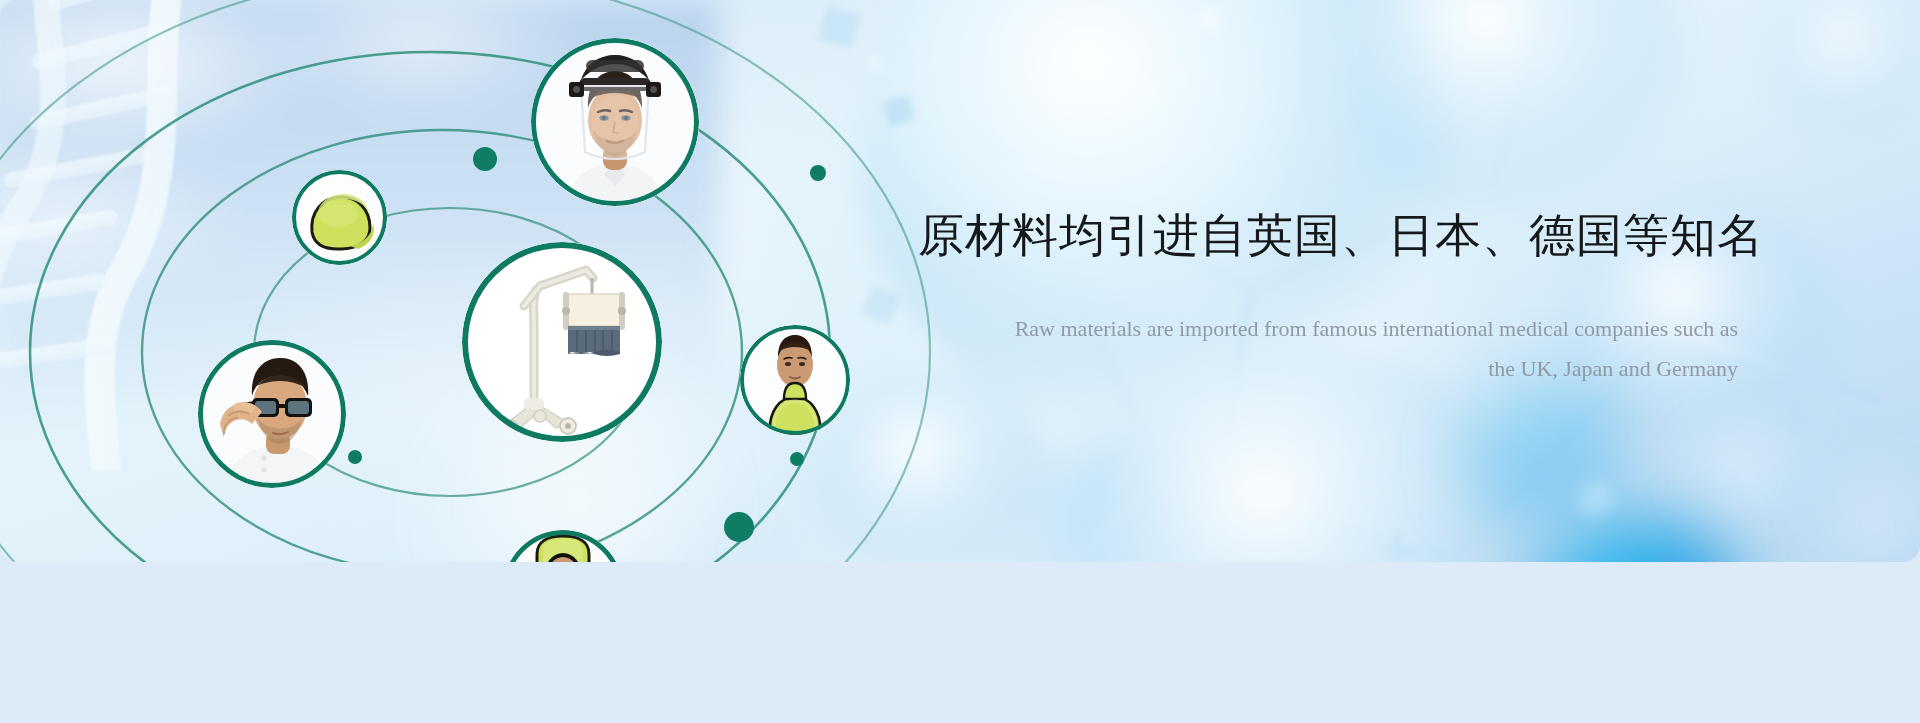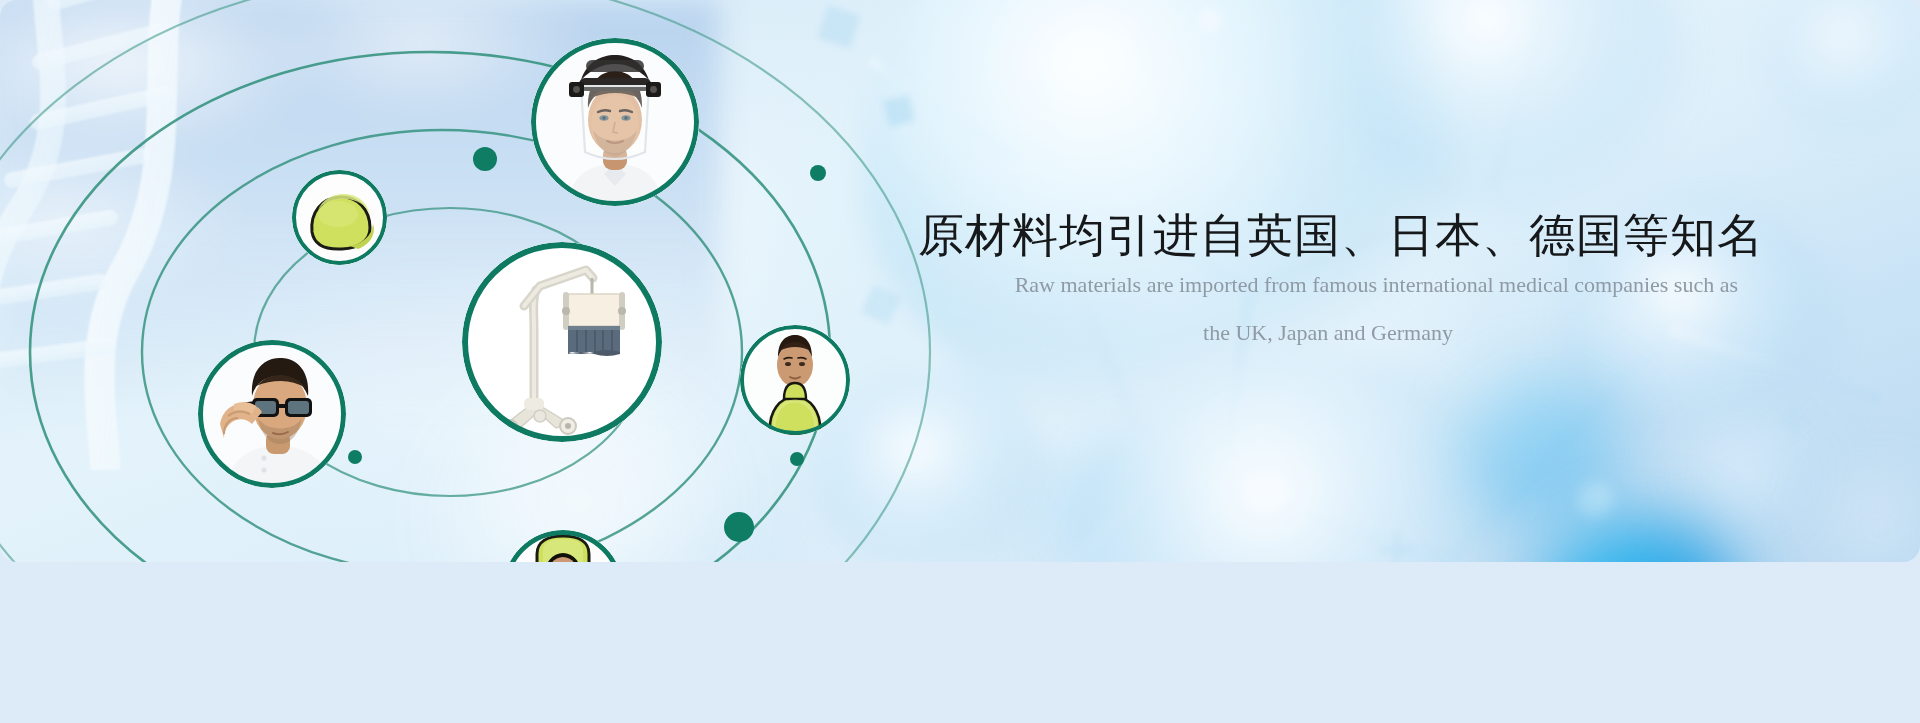--- a/index.html
+++ b/index.html
@@ -68,20 +68,21 @@
   .pc .ring{position:absolute;inset:0;border-radius:50%;border-style:solid;border-color:#0d7a61;box-sizing:border-box;}
   .pc svg{position:absolute;left:0;top:0;width:100%;height:100%;}
 
   
   .copy{position:absolute;right:182px;top:205px;width:820px;text-align:right;}
   .h-line{
     font-family:"Liberation Sans",sans-serif;
     font-size:46px;line-height:60px;color:#16181a;letter-spacing:1px;white-space:nowrap;
   }
   .sub{
+    margin-top:44px;
     font-family:"Liberation Serif",serif;
     font-size:22px;line-height:40px;color:#8f9aa4;white-space:nowrap;
   }
 </style>
 </head>
 <body>
 
 <div id="stage">
 
   <div class="bg-base"></div>
@@ -399,16 +400,16 @@
         <path d="M34 80 C28 80 24 85 25 91 C26 96 31 98 35 95 L39 88 Z" fill="#d6a57e"></path>
         <path d="M86 80 C92 80 96 85 95 91 C94 96 89 98 85 95 L81 88 Z" fill="#d6a57e"></path>
       </svg>
     </div>
     <div class="ring" style="border-width:5px;"></div>
   </div>
 
   <div class="copy">
     <div class="h-line">原材料均引进自英国、日本、德国等知名</div>
     <div class="sub">Raw materials are imported from famous international medical companies such as</div>
-    <div class="sub" style="margin-top:8px;text-align:center;">the UK, Japan and Germany</div>
+    <div class="sub" style="margin-top:0;">the UK, Japan and Germany</div>
   </div>
 
 </div>
 
 </body></html>

